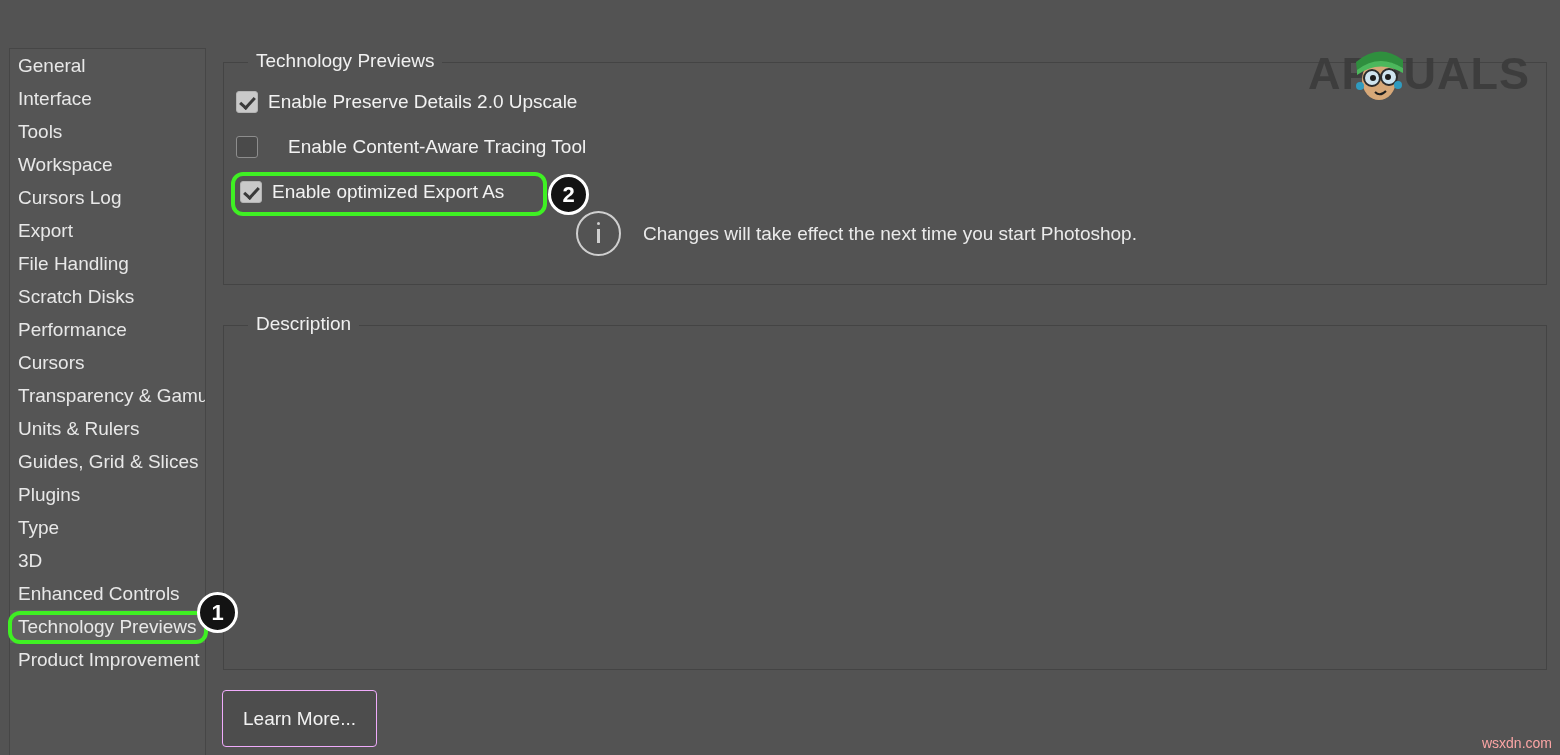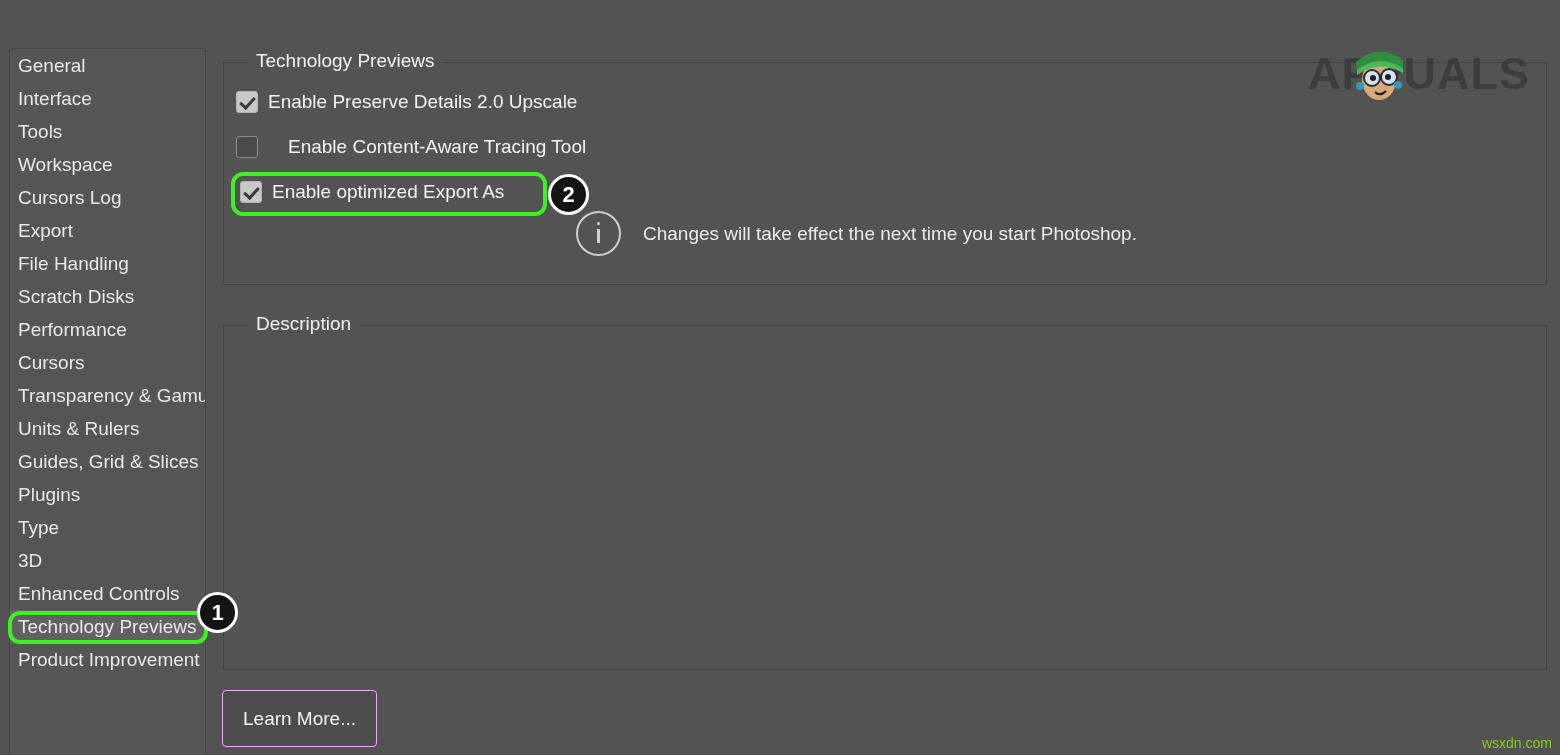--- a/index.html
+++ b/index.html
@@ -226,21 +226,21 @@
     letter-spacing: 1px;
     opacity: 0.92;
     font-family: "Liberation Sans", sans-serif;
   }
   .appuals-face { position: absolute; left: 40px; top: -4px; }
 
   .wsxdn {
     position: absolute;
     right: 8px; bottom: 4px;
     font-size: 14px;
-    color: #84cc16;
+    color: #fca5a5;
     font-family: "Liberation Sans", sans-serif;
     text-align: center;
   }
 </style>
 </head>
 <body>
 
 <div id="app">
 
 

